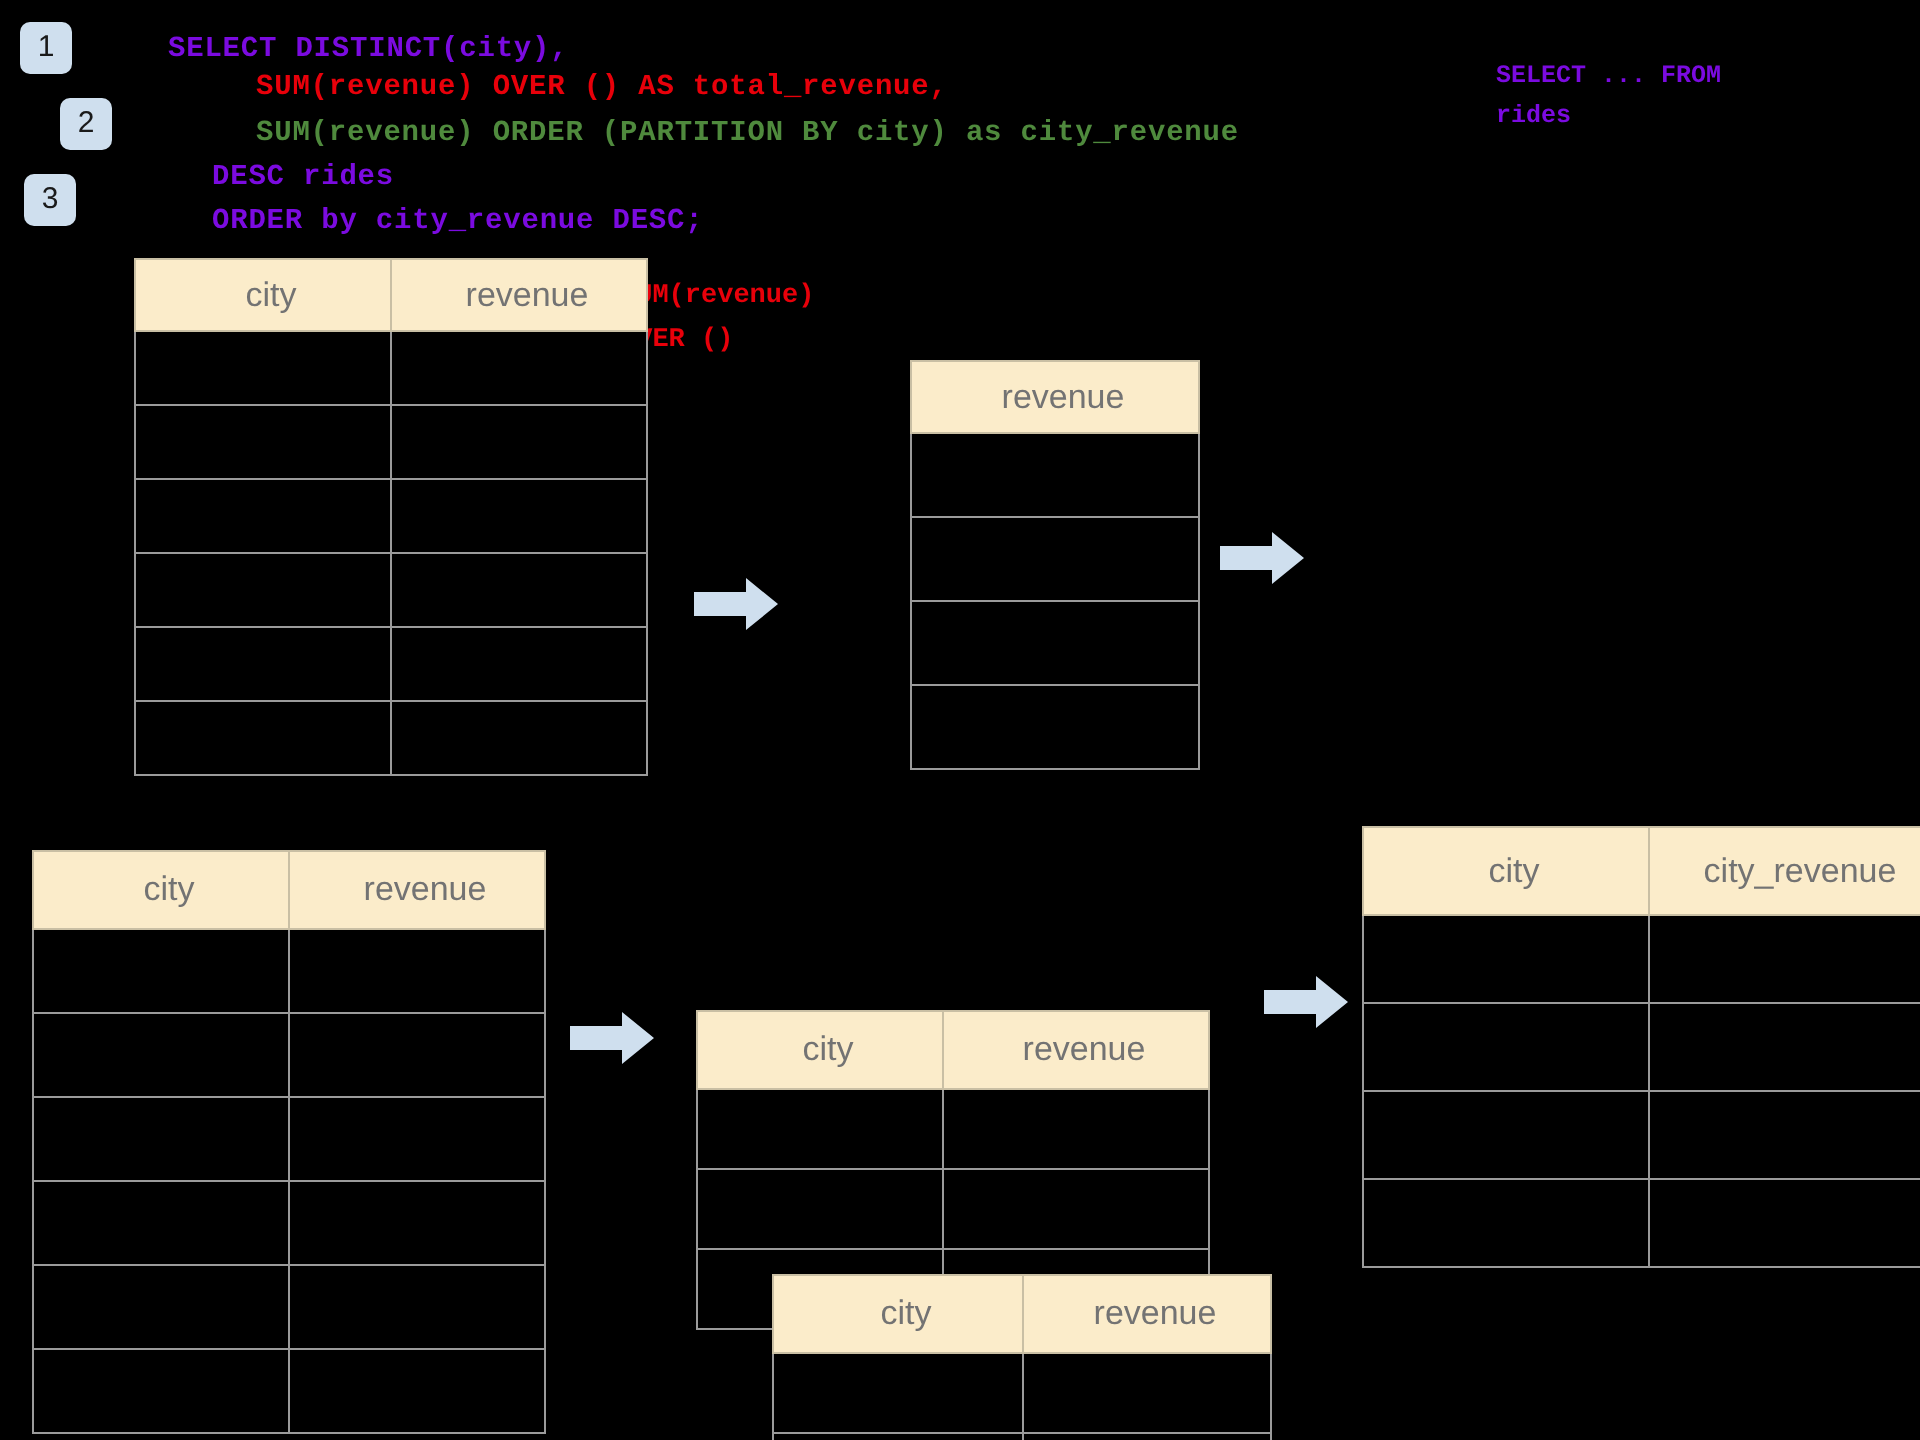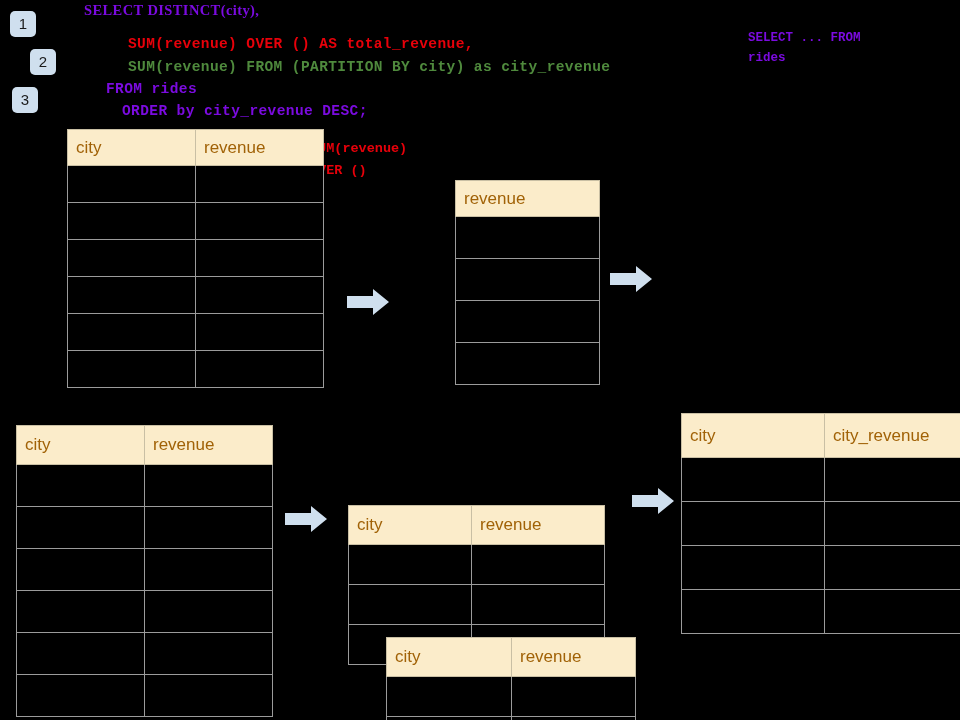--- a/index.html
+++ b/index.html
@@ -72,49 +72,49 @@
     table-layout: fixed;
     background: #000000;
   }
   .tbl td {
     border: 1px solid #9b9b9b;
     padding: 0;
     background: #000000;
   }
   .tbl td.hdr {
     background: #fbecca;
-    color: #a16207;
+    color: #737373;
     font-family: "Liberation Sans", sans-serif;
     font-size: 17px;
-    text-align: left;
+    text-align: center;
     padding: 0 0 0 8px;
     border-color: #c9bfa4;
   }
 
   
   .arrow {
     position: absolute;
     width: 46px;
     height: 30px;
   }
 </style>
 </head>
 <body>
 
 <div id="canvas">
 
   <div class="badge" style="left:10px; top:11px;">1</div>
   <div class="badge" style="left:30px; top:49px;">2</div>
   <div class="badge" style="left:12px; top:87px;">3</div>
 
-  <div class="sql sql-purple" style="left:84px; top:2px;font-family:Liberation Serif, serif;">SELECT DISTINCT(city),</div>
+  <div class="sql sql-purple" style="left:84px; top:17px;">SELECT DISTINCT(city),</div>
   <div class="sql sql-red" style="left:128px; top:36px;">SUM(revenue) OVER () AS total_revenue,</div>
-  <div class="sql sql-green" style="left:128px; top:59px;">SUM(revenue) FROM (PARTITION BY city) as city_revenue</div>
-  <div class="sql sql-purple" style="left:106px; top:81px;">FROM rides</div>
-  <div class="sql sql-purple" style="left:122px; top:103px;">ORDER by city_revenue DESC;</div>
+  <div class="sql sql-green" style="left:128px; top:59px;">SUM(revenue) ORDER (PARTITION BY city) as city_revenue</div>
+  <div class="sql sql-purple" style="left:106px; top:81px;">DESC rides</div>
+  <div class="sql sql-purple" style="left:106px; top:103px;">ORDER by city_revenue DESC;</div>
 
   <div class="top-note" style="left:748px; top:28px;">SELECT ... FROM
 rides</div>
 
   <div class="annot annot-red" style="left:310px; top:138px;">SUM(revenue)
 OVER ()</div>
 
   <table class="tbl" style="left:67px; top:129px; width:238px;">
     <tbody>
         <tr>

